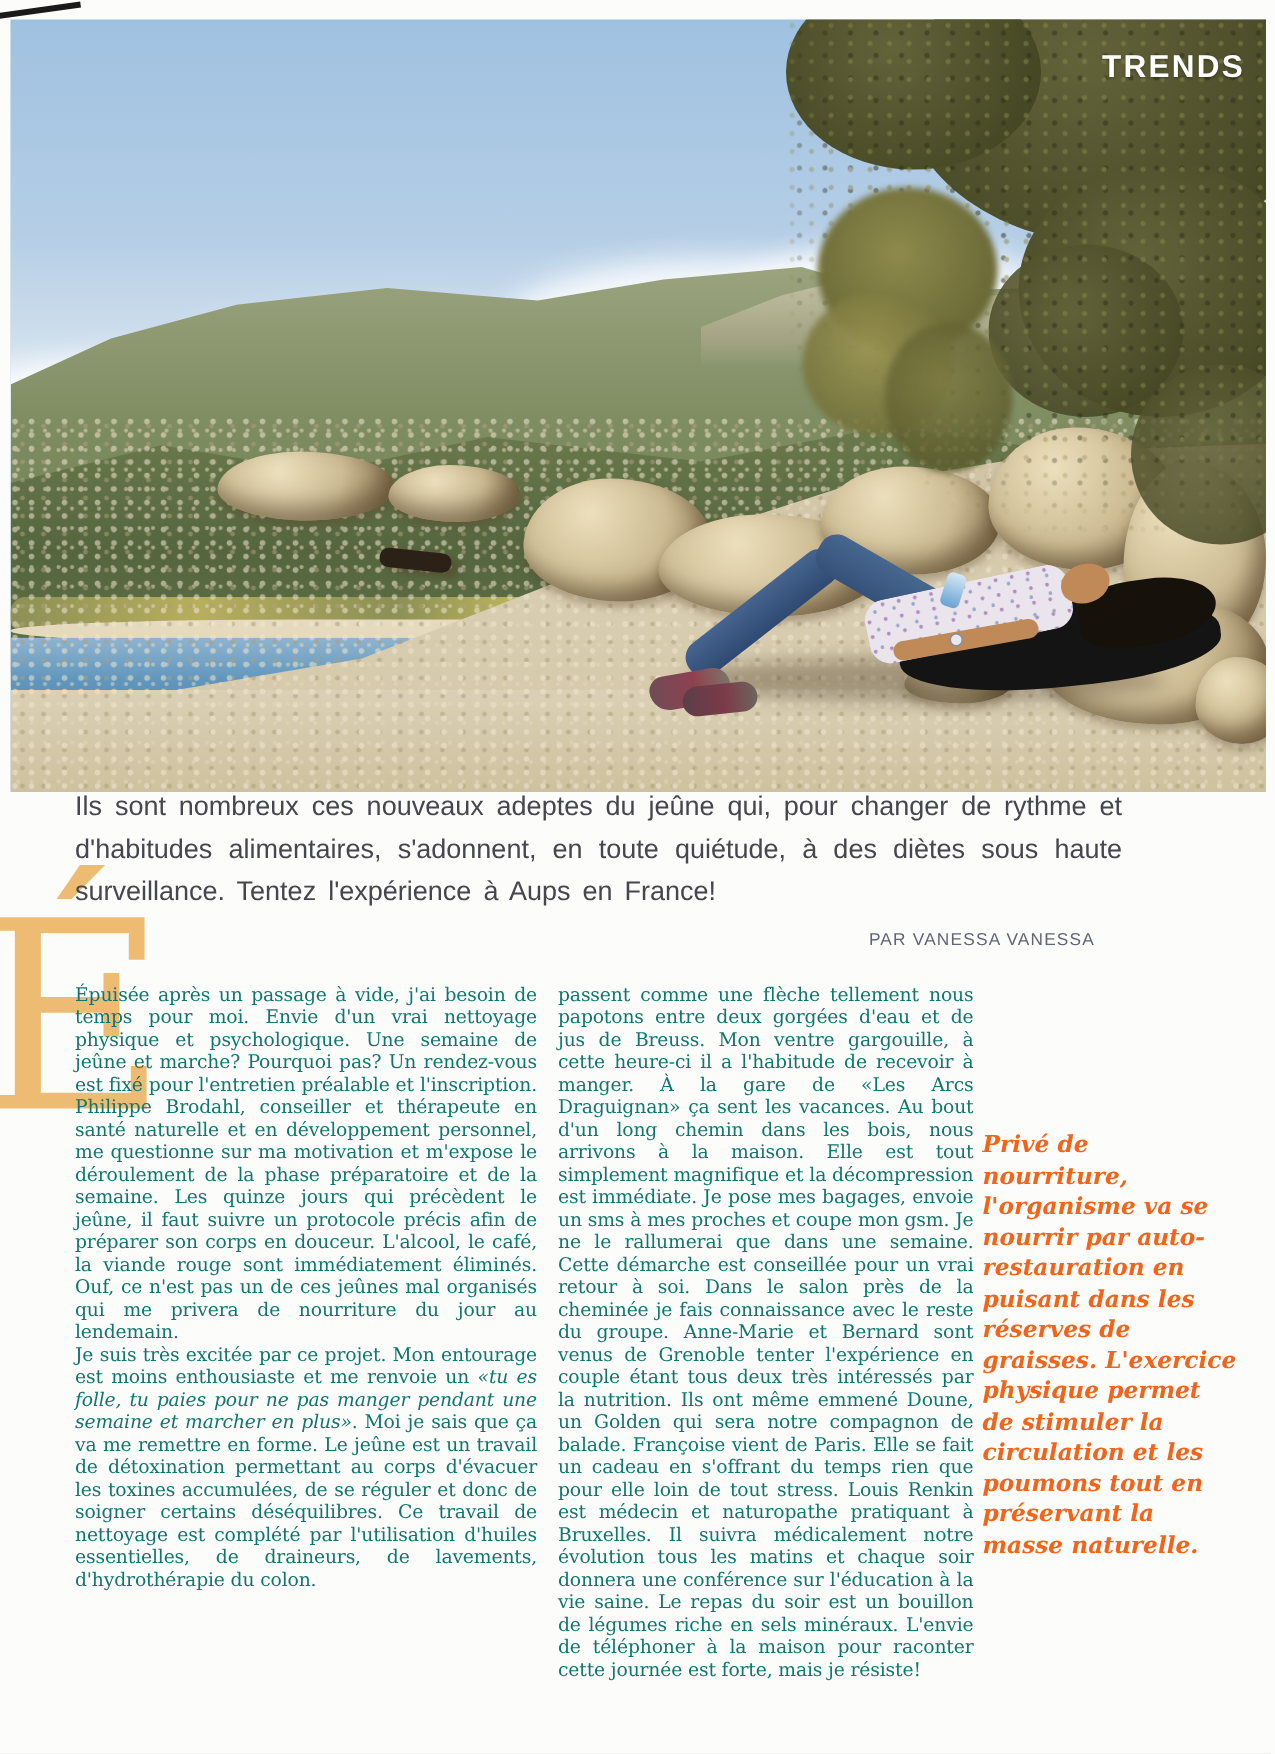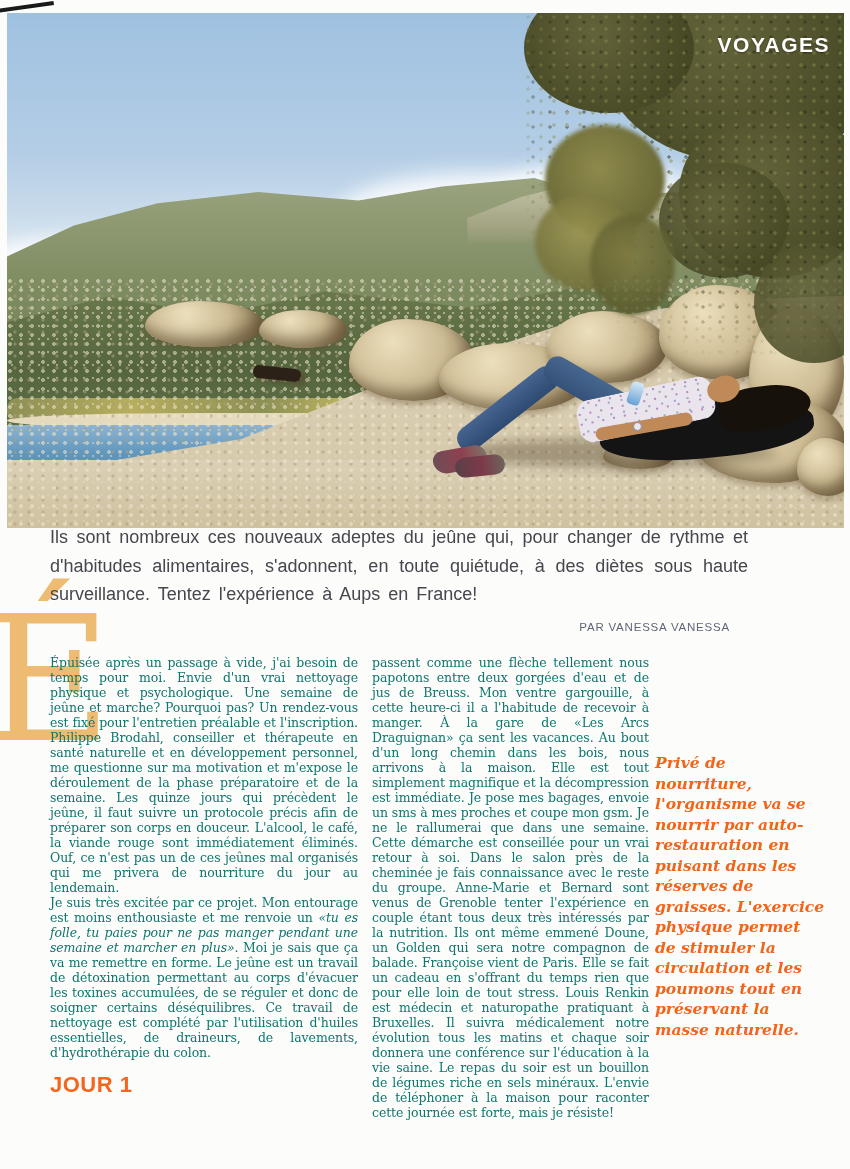--- a/index.html
+++ b/index.html
@@ -212,32 +212,31 @@
       <div class="w-thigh"></div>
       <div class="w-torso"></div>
       <div class="w-arm"></div>
       <div class="w-watch"></div>
       <div class="w-hair"></div>
       <div class="w-head"></div>
       <div class="w-bottle"></div>
       <div class="w-shoe1"></div>
       <div class="w-shoe2"></div>
     </div>
-    <div class="section-label">VOYAGES</div>
+    <div class="section-label">TRENDS</div>
   </div>
 
   <div class="intro">Ils sont nombreux ces nouveaux adeptes du jeûne qui, pour changer de rythme et d'habitudes alimentaires, s'adonnent, en toute quiétude, à des diètes sous haute surveillance. Tentez l'expérience à Aups en France!</div>
   <div class="byline">PAR VANESSA VANESSA</div>
 
   <div class="dropcap">É</div>
 
   <div class="col col1">
     <p><span>Épuisée après un passage à vide, j'ai besoin de temps pour moi. Envie d'un vrai nettoyage physique et psychologique. Une semaine de jeûne et marche? Pourquoi pas? Un rendez-vous est fixé pour l'entretien préalable et l'inscription. Philippe Brodahl, conseiller et thérapeute en santé naturelle et en développement personnel, me questionne sur ma motivation et m'expose le déroulement de la phase préparatoire et de la semaine. Les quinze jours qui précèdent le jeûne, il faut suivre un protocole précis afin de préparer son corps en douceur. L'alcool, le café, la viande rouge sont immédiatement éliminés. Ouf, ce n'est pas un de ces jeûnes mal organisés qui me privera de nourriture du jour au lendemain.</span></p>
     <p><span>Je suis très excitée par ce projet. Mon entourage est moins enthousiaste et me renvoie un </span><span class="q-it">«tu es folle, tu paies pour ne pas manger pendant une semaine et marcher en plus»</span><span>. Moi je sais que ça va me remettre en forme. Le jeûne est un travail de détoxination permettant au corps d'évacuer les toxines accumulées, de se réguler et donc de soigner certains déséquilibres. Ce travail de nettoyage est complété par l'utilisation d'huiles essentielles, de draineurs, de lavements, d'hydrothérapie du colon.</span></p>
-    <div class="jour-heading">JOUR 1</div>
   </div>
 
   <div class="col col2">
     <p><span>passent comme une flèche tellement nous papotons entre deux gorgées d'eau et de jus de Breuss. Mon ventre gargouille, à cette heure-ci il a l'habitude de recevoir à manger. À la gare de «Les Arcs Draguignan» ça sent les vacances. Au bout d'un long chemin dans les bois, nous arrivons à la maison. Elle est tout simplement magnifique et la décompression est immédiate. Je pose mes bagages, envoie un sms à mes proches et coupe mon gsm. Je ne le rallumerai que dans une semaine. Cette démarche est conseillée pour un vrai retour à soi. Dans le salon près de la cheminée je fais connaissance avec le reste du groupe. Anne-Marie et Bernard sont venus de Grenoble tenter l'expérience en couple étant tous deux très intéressés par la nutrition. Ils ont même emmené Doune, un Golden qui sera notre compagnon de balade. Françoise vient de Paris. Elle se fait un cadeau en s'offrant du temps rien que pour elle loin de tout stress. Louis Renkin est médecin et naturopathe pratiquant à Bruxelles. Il suivra médicalement notre évolution tous les matins et chaque soir donnera une conférence sur l'éducation à la vie saine. Le repas du soir est un bouillon de légumes riche en sels minéraux. L'envie de téléphoner à la maison pour raconter cette journée est forte, mais je résiste!</span></p>
   </div>
 
   <div class="pull-quote">Privé de nourriture, l'organisme va se nourrir par auto-restauration en puisant dans les réserves de graisses. L'exercice physique permet de stimuler la circulation et les poumons tout en préservant la masse naturelle.</div>
 
 
 </div>

